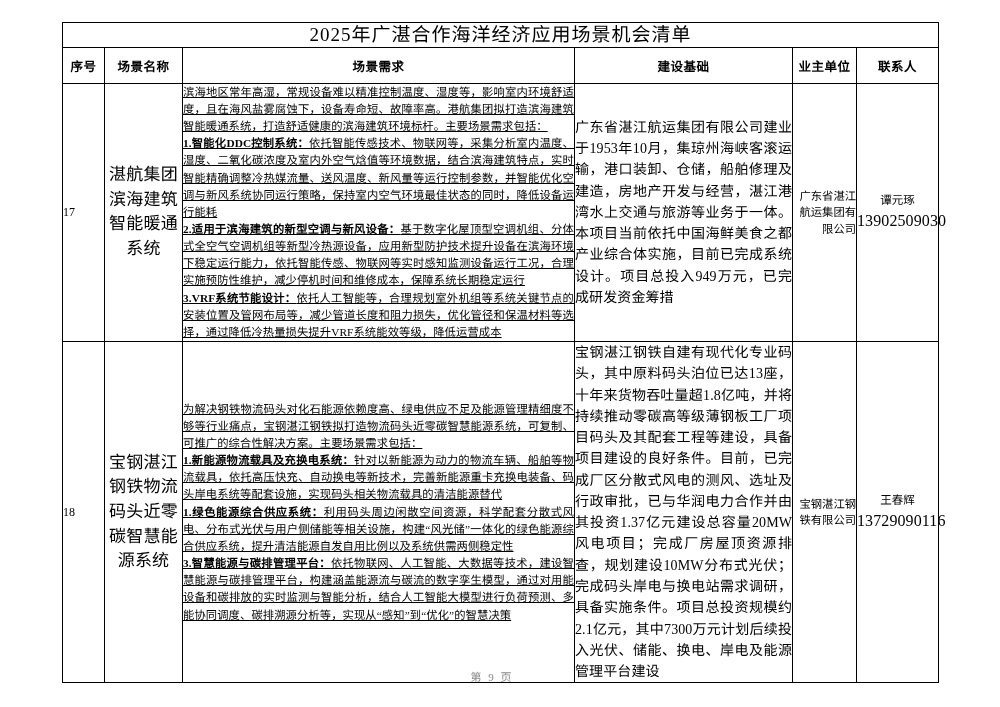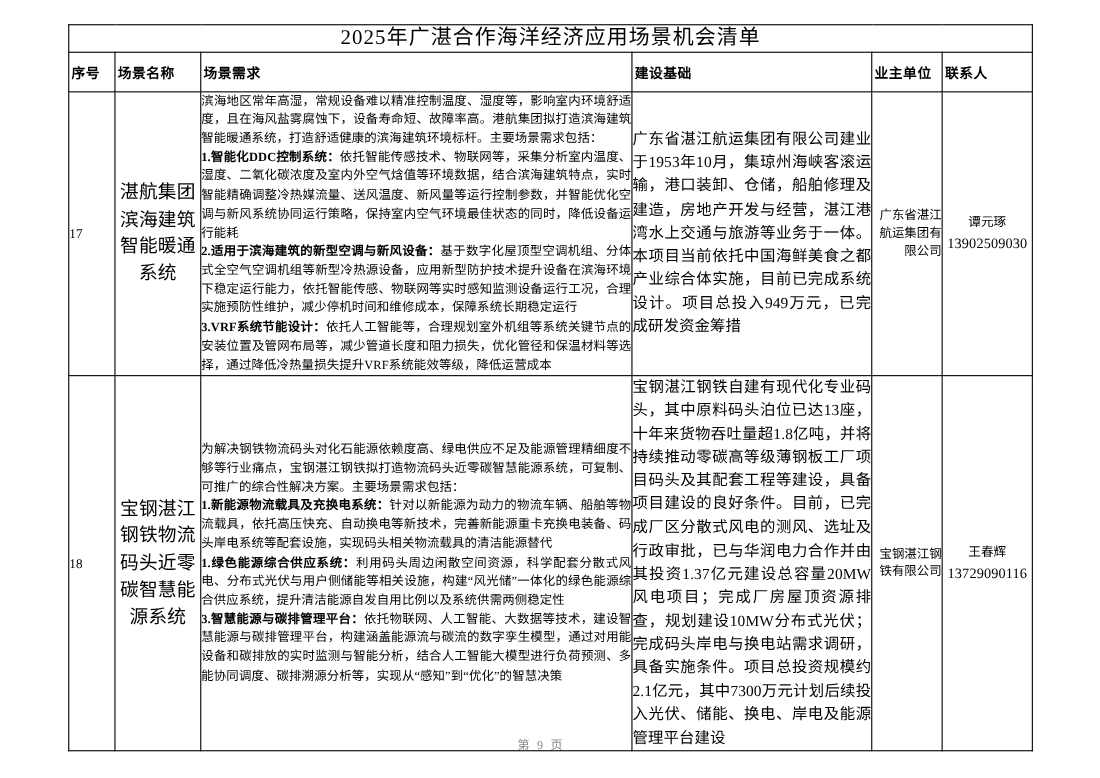--- a/index.html
+++ b/index.html
@@ -49,21 +49,21 @@
     font-size: 19px;
     font-weight: bold;
     letter-spacing: 1px;
     padding: 9px 0 10px 0;
     line-height: 1.25;
     font-family: "Liberation Serif", "DejaVu Serif", serif;
   }
 
   
   .hdr td {
-    text-align: left;
+    text-align: center;
     font-size: 12.5px;
     font-weight: bold;
     padding: 8px 2px;
     letter-spacing: 0.5px;
   }
 
   
   .c-no {
     font-size: 12px;
     font-weight: bold;
@@ -78,20 +78,21 @@
     letter-spacing: 0.2px;
   }
   .c-req {
     font-size: 11.3px;
     line-height: 1.52;
     padding: 4px 6px 4px 7px;
     vertical-align: middle;
     text-align: justify;
     text-justify: inter-ideograph;
     letter-spacing: 0.1px;
+    text-decoration: underline;
   }
   .c-base {
     font-size: 14px;
     line-height: 1.52;
     padding: 4px 6px;
     vertical-align: middle;
     text-align: justify;
     text-justify: inter-ideograph;
     letter-spacing: 0.1px;
   }
@@ -103,21 +104,21 @@
     vertical-align: middle;
   }
   .c-contact {
     text-align: center;
     font-size: 11.5px;
     line-height: 1.5;
     padding: 0 3px;
     vertical-align: middle;
   }
   .c-contact .phone {
-    font-size: 13px;
+    font-size: 16px;
     letter-spacing: 0.1px;
   }
 
   .b { font-weight: bold; }
 
   .para { margin: 0; }
   .para + .para { margin-top: 0px; }
 
   .footer {
     position: absolute;

